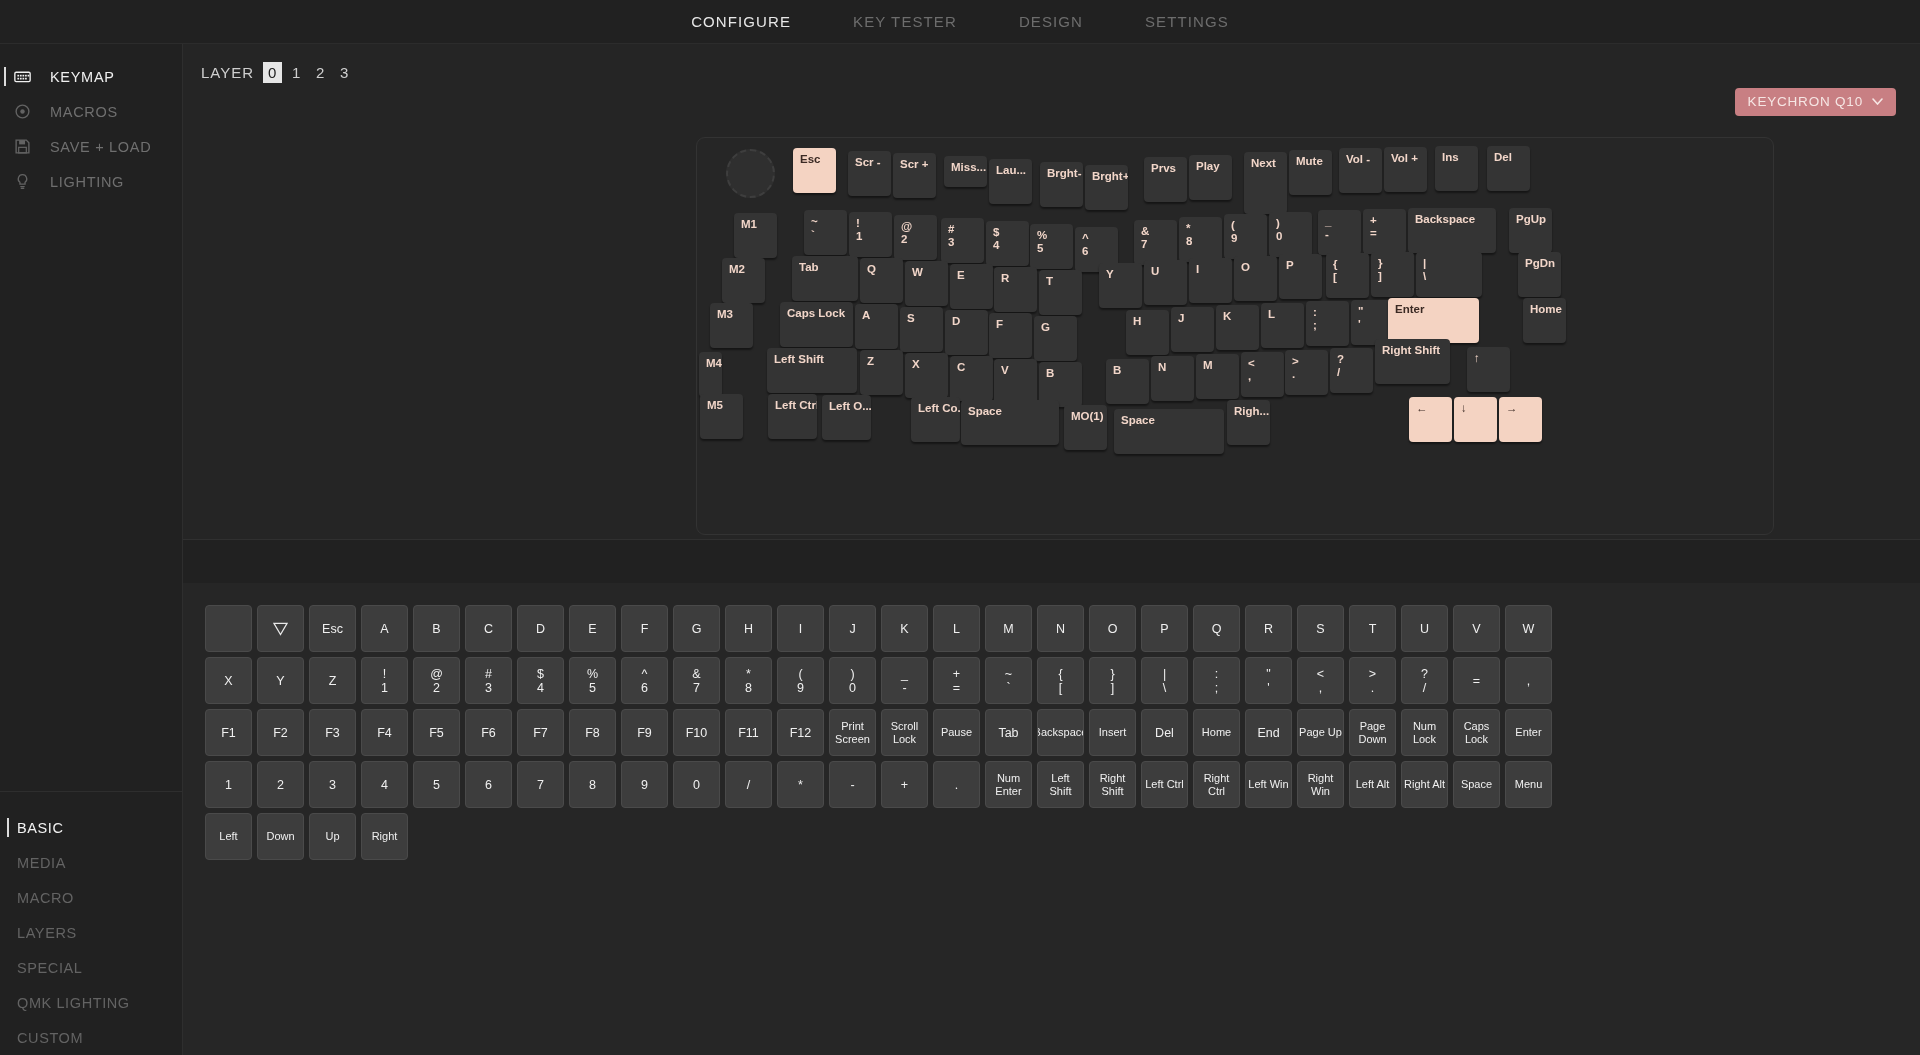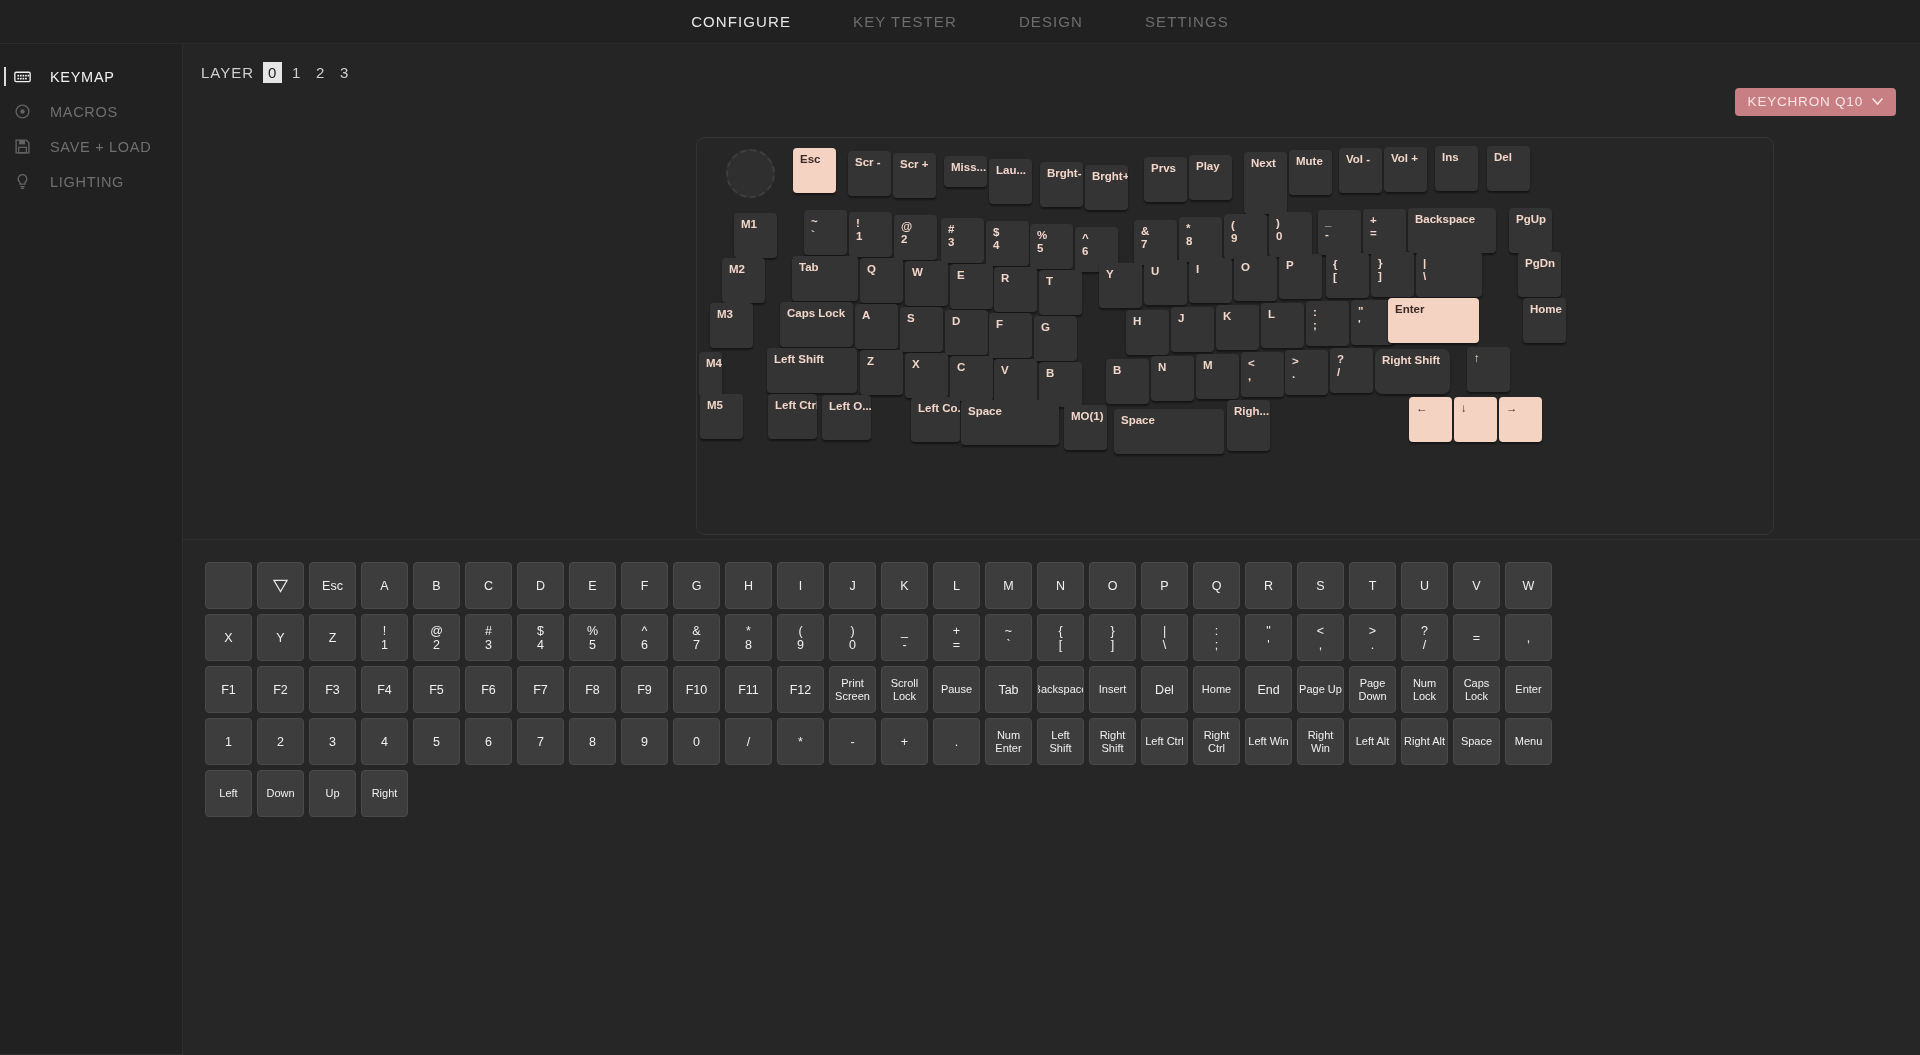--- a/index.html
+++ b/index.html
@@ -80,21 +80,21 @@
   .sb-cat.active { color: #f2f2f2; }
   .sb-cat.active::before {
     content: "";
     position: absolute;
     left: 7px; top: 8px;
     width: 2px; height: 19px;
     background: #dcdcdc;
   }
 
   
-  .content { flex: 1; display: flex; flex-direction: column; min-width: 0; }
+  .content { flex: 1; display: flex; flex-direction: column; min-width: 0; gap: 43px; }
 
   
   .keymap-panel {
     height: 496px;
     background: #252525;
     position: relative;
     border-bottom: 1px solid #303030;
   }
   .layerbar {
     display: flex; align-items: center;
@@ -244,20 +244,29 @@
         </div>
         <div class="sb-item">
           <svg class="sb-ico" viewBox="0 0 20 20">
             <path d="M10 2a5 5 0 0 0-3 9v2h6v-2a5 5 0 0 0-3-9z" fill="none" stroke="currentColor" stroke-width="1.5"></path>
             <path d="M8 16h4M8.5 18h3" stroke="currentColor" stroke-width="1.5" stroke-linecap="round" fill="none"></path>
           </svg>
           <span>LIGHTING</span>
         </div>
       </div>
     <div class="sb-spacer"></div>
+    <div class="sb-bottom" id="sb-bottom">
+        <div class="sb-cat active">BASIC</div>
+        <div class="sb-cat">MEDIA</div>
+        <div class="sb-cat">MACRO</div>
+        <div class="sb-cat">LAYERS</div>
+        <div class="sb-cat">SPECIAL</div>
+        <div class="sb-cat">QMK LIGHTING</div>
+        <div class="sb-cat">CUSTOM</div>
+      </div>
   </div>
 
   <div class="content">
 
     <div class="keymap-panel">
 
       <div class="layerbar">
         <span>LAYER</span>
         <span id="layer-nums" style="display:flex;gap:5px;">
             <div class="layer-num active">0</div>
@@ -517,21 +526,21 @@
 ,</span>
             </div>
             <div class="key" style="left: 589px; top: 213px; width: 43px; height: 45px;">
               <span class="lbl">&gt;
 .</span>
             </div>
             <div class="key" style="left: 634px; top: 211px; width: 43px; height: 45px;">
               <span class="lbl">?
 /</span>
             </div>
-            <div class="key" style="left: 679px; top: 212px; width: 75px; height: 45px; border-radius: 7px;">
+            <div class="key" style="left: 679px; top: 202px; width: 75px; height: 45px;">
               <span class="lbl">Right Shift</span>
             </div>
             <div class="key" style="left: 771px; top: 210px; width: 43px; height: 45px;">
               <span class="lbl">↑</span>
             </div>
             <div class="key" style="left: 4px; top: 257px; width: 43px; height: 45px;">
               <span class="lbl">M5</span>
             </div>
             <div class="key" style="left: 72px; top: 257px; width: 49px; height: 45px;">
               <span class="lbl">Left Ctrl</span>
@@ -544,21 +553,21 @@
             </div>
             <div class="key" style="left: 265px; top: 263px; width: 98px; height: 45px;">
               <span class="lbl">Space</span>
             </div>
             <div class="key" style="left: 368px; top: 268px; width: 43px; height: 45px;">
               <span class="lbl">MO(1)</span>
             </div>
             <div class="key" style="left: 418px; top: 272px; width: 110px; height: 45px;">
               <span class="lbl">Space</span>
             </div>
-            <div class="key" style="left: 531px; top: 263px; width: 43px; height: 51px;">
+            <div class="key" style="left: 531px; top: 263px; width: 43px; height: 45px;">
               <span class="lbl">Righ...</span>
             </div>
             <div class="key lit" style="left: 713px; top: 260px; width: 43px; height: 45px;">
               <span class="lbl">←</span>
             </div>
             <div class="key lit" style="left: 758px; top: 260px; width: 43px; height: 45px;">
               <span class="lbl">↓</span>
             </div>
             <div class="key lit" style="left: 803px; top: 260px; width: 43px; height: 45px;">
               <span class="lbl">→</span>

